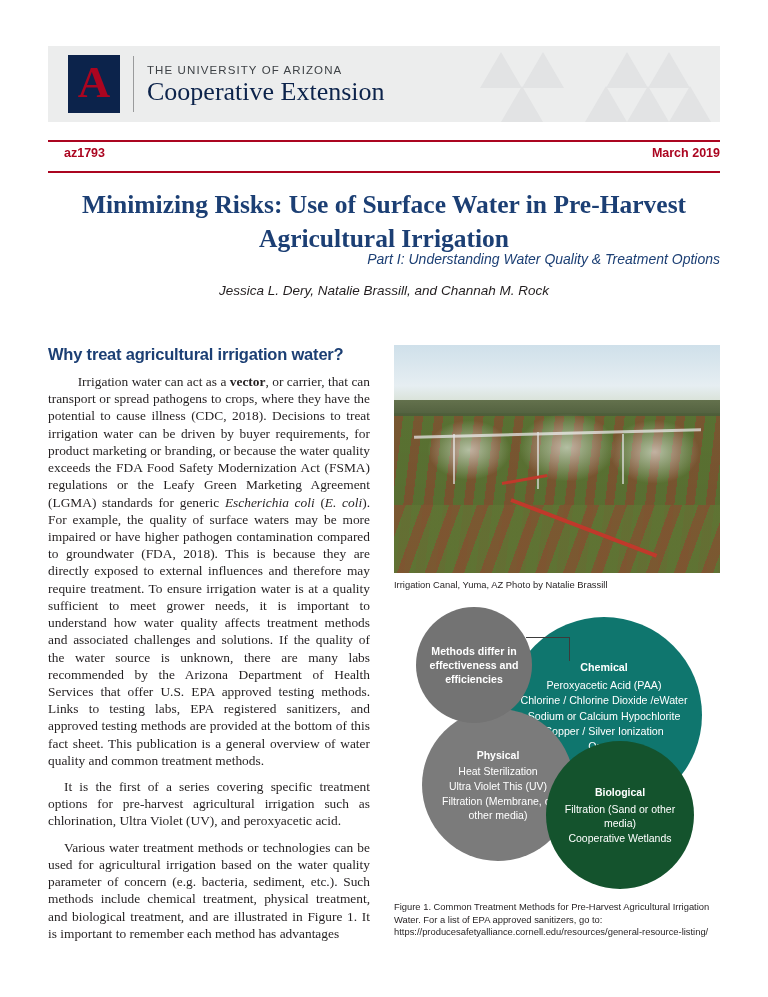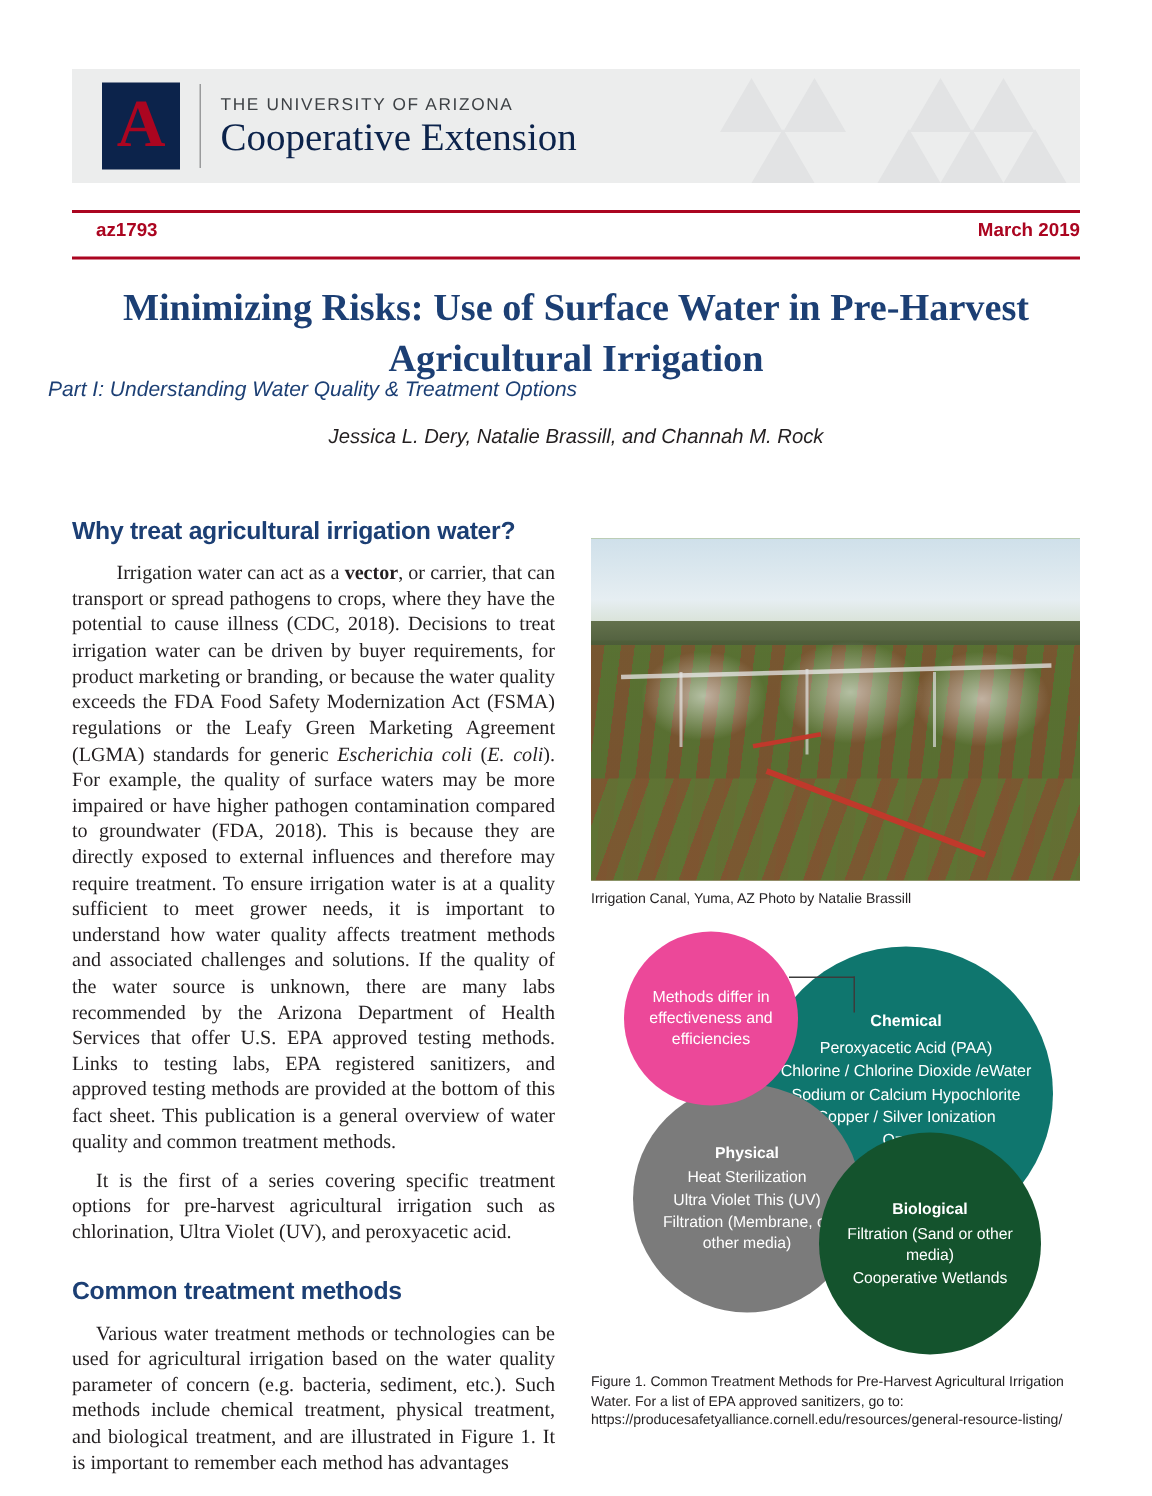--- a/index.html
+++ b/index.html
@@ -105,22 +105,22 @@
     left: 48px; top: 188px; width: 672px;
     text-align: center;
     font-family: "Liberation Serif", serif;
     font-weight: bold;
     font-size: 25.5px;
     line-height: 1.32;
     color: #1c3f74;
   }
   .subtitle {
     position: absolute;
-    left: 32px; top: 251px; width: 672px;
-    text-align: left;
+    left: 48px; top: 251px; width: 672px;
+    text-align: right;
     font-family: "Liberation Sans", sans-serif;
     font-style: italic;
     font-size: 14px;
     color: #1c3f74;
   }
   .authors {
     position: absolute;
     left: 48px; top: 283px; width: 672px;
     text-align: center;
     font-family: Liberation Sans, sans-serif;
@@ -152,21 +152,21 @@
     text-indent: 16px;
     color: #231f20;
     hyphens: auto;
   }
   p.body b { font-weight: bold; }
   p.body i { font-style: italic; }
 
   
   .col-right {
     position: absolute;
-    left: 394px; top: 359px; width: 326px;
+    left: 394px; top: 345px; width: 326px;
   }
   .photo {
     width: 326px; height: 228px;
     position: relative;
     overflow: hidden;
     background: #6d8f4d;
   }
   .sky {
     position: absolute; left: 0; top: 0; width: 100%; height: 30%;
     background: linear-gradient(#cfe0ea, #e6eef2 60%, #cfd9c4 100%);
@@ -226,25 +226,25 @@
     flex-direction: column;
     align-items: center;
     justify-content: center;
     text-align: center;
     color: #ffffff;
     font-family: "Liberation Sans", sans-serif;
   }
   .c-methods {
     left: 22px; top: 6px;
     width: 116px; height: 116px;
-    background: #ec4899;
+    background: #737373;
     z-index: 3;
     font-size: 10.6px;
     line-height: 1.35;
-    font-weight: normal;
+    font-weight: bold;
     padding: 0 12px;
   }
   .c-chemical {
     left: 112px; top: 16px;
     width: 196px; height: 196px;
     background: #0f766e;
     z-index: 2;
     font-size: 10.7px;
     line-height: 1.44;
     padding: 0 8px;
@@ -322,21 +322,20 @@
   <div class="subtitle">Part I: Understanding Water Quality &amp; Treatment Options</div>
   <div class="authors">Jessica L. Dery, Natalie Brassill, and Channah M. Rock</div>
 
   <div class="col-left">
     <h2 class="h2">Why treat agricultural irrigation water?</h2>
     <p class="body">
       <span style="display:inline">&nbsp;&nbsp;&nbsp;&nbsp;Irrigation water can act as a <b>vector</b>, or carrier, that can transport or spread pathogens to crops, where they have the potential to cause illness (CDC, 2018). Decisions to treat irrigation water can be driven by buyer requirements, for product marketing or branding, or because the water quality exceeds the FDA Food Safety Modernization Act (FSMA) regulations or the Leafy Green Marketing Agreement (LGMA) standards for generic <i>Escherichia coli</i> (<i>E. coli</i>). For example, the quality of surface waters may be more impaired or have higher pathogen contamination compared to groundwater (FDA, 2018). This is because they are directly exposed to external influences and therefore may require treatment. To ensure irrigation water is at a quality sufficient to meet grower needs, it is important to understand how water quality affects treatment methods and associated challenges and solutions. If the quality of the water source is unknown, there are many labs recommended by the Arizona Department of Health Services that offer U.S. EPA approved testing methods. Links to testing labs, EPA registered sanitizers, and approved testing methods are provided at the bottom of this fact sheet. This publication is a general overview of water quality and common treatment methods.</span>
     </p>
     <p class="body">It is the first of a series covering specific treatment options for pre-harvest agricultural irrigation such as chlorination, Ultra Violet (UV), and peroxyacetic acid.</p>
 
-    <h2 class="h2 second">Common treatment methods</h2>
     <p class="body">Various water treatment methods or technologies can be used for agricultural irrigation based on the water quality parameter of concern (e.g. bacteria, sediment, etc.). Such methods include chemical treatment, physical treatment, and biological treatment, and are illustrated in Figure 1. It is important to remember each method has advantages</p>
   </div>
 
   <div class="col-right">
 
     <div class="photo">
       <div class="sky"></div>
       <div class="treeline"></div>
       <div class="field"></div>
       <div class="field2"></div>

